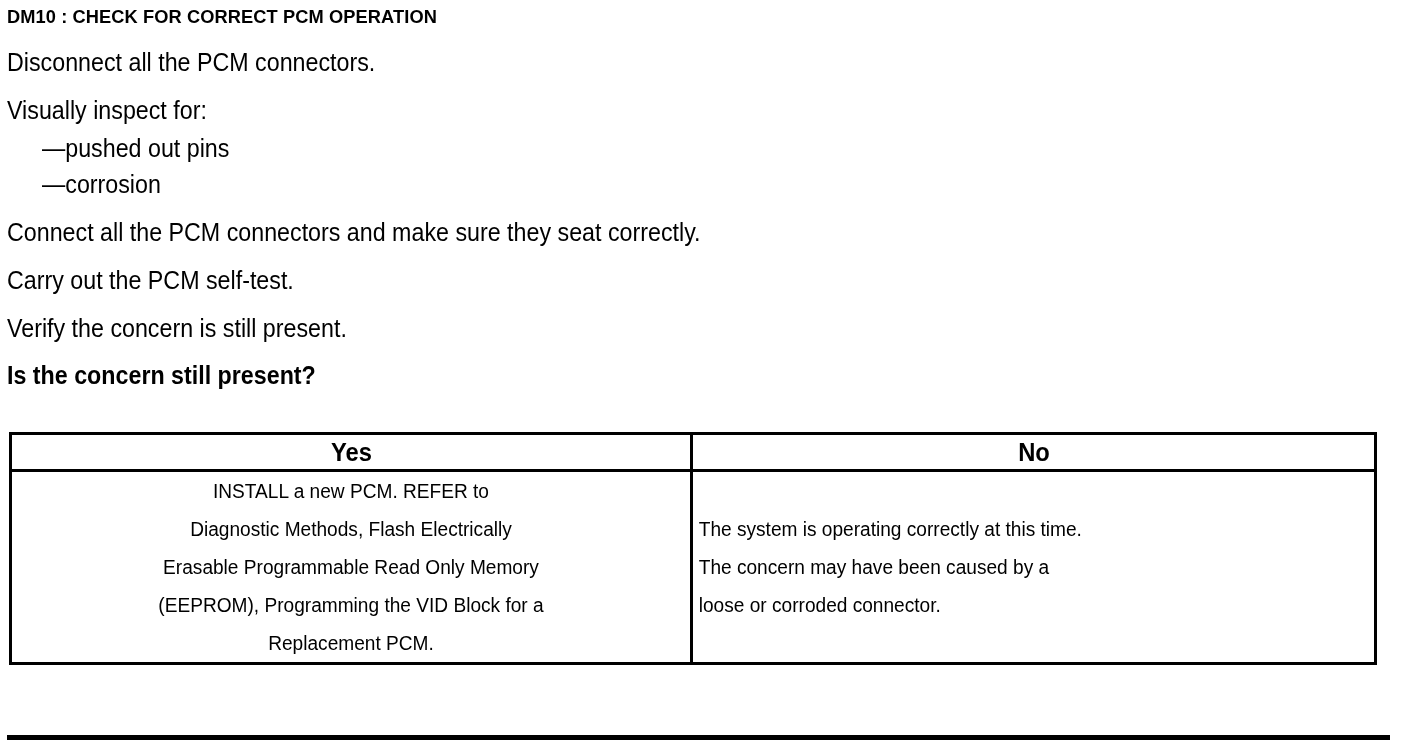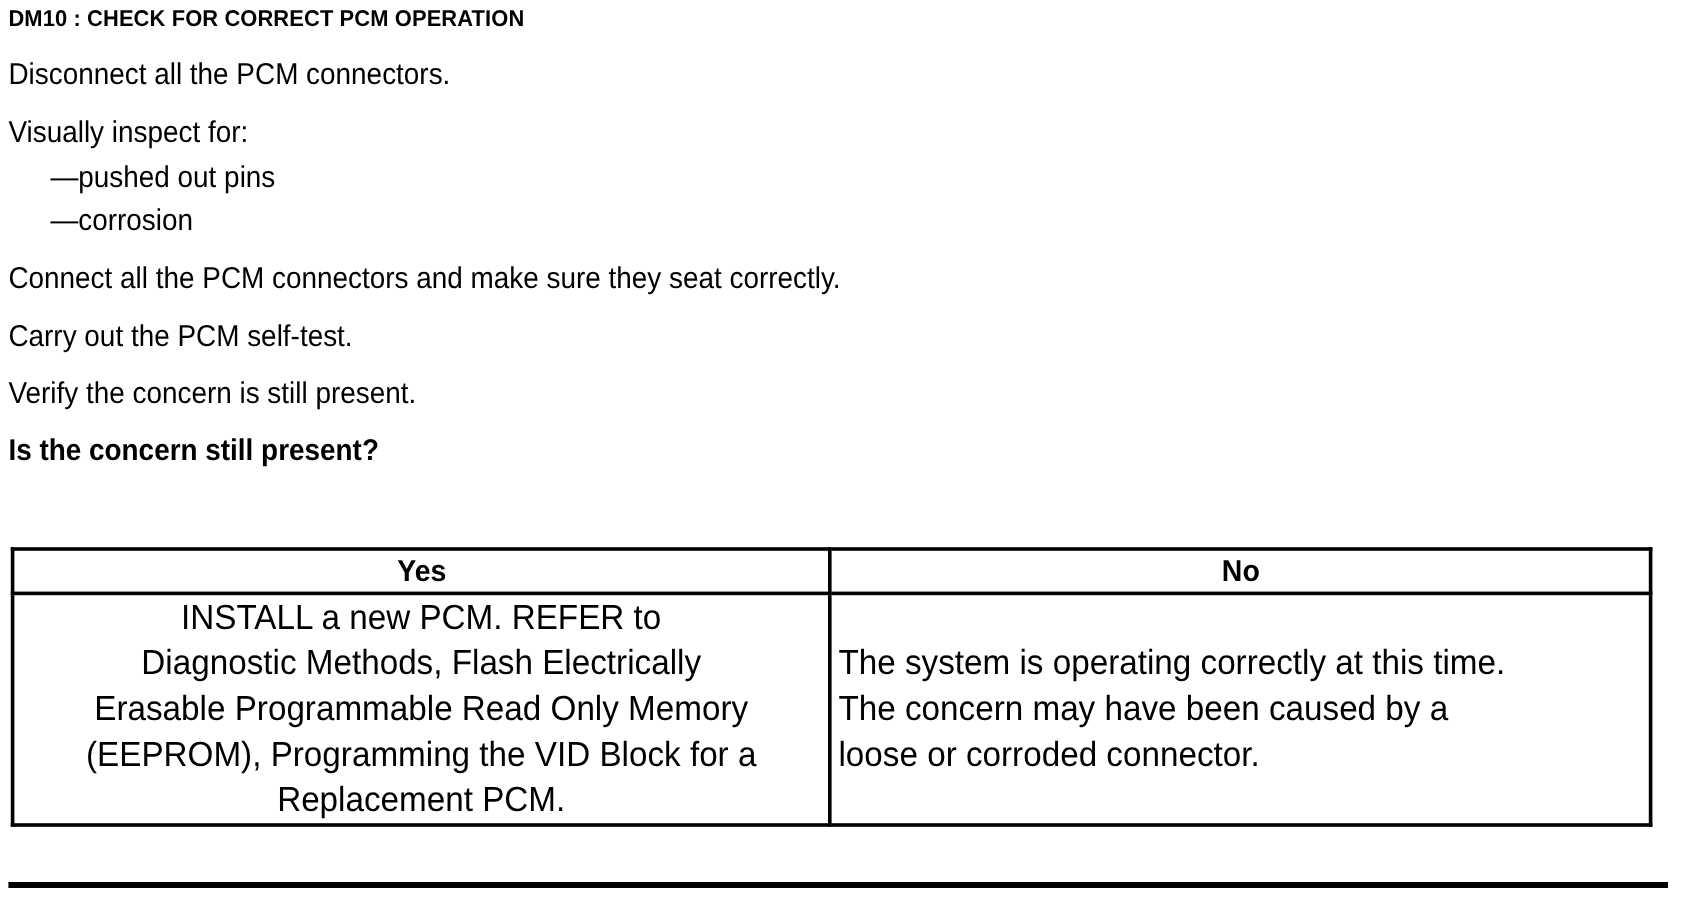--- a/index.html
+++ b/index.html
@@ -57,21 +57,21 @@
   .s-corrosion  { top: 172px; }
   .s-connect    { top: 220px; }
   .s-carryout   { top: 268px; }
   .s-verify     { top: 316px; }
   .s-question   { top: 363px; }
 
   
   .decision-table {
     position: absolute;
     left: 9px;
-    top: 456px;
+    top: 432px;
     width: 1365px;
     border-collapse: collapse;
     table-layout: fixed;
   }
   .decision-table td {
     border: 3px solid #000000;
     padding: 0;
     vertical-align: middle;
   }
   .col-yes { width: 681px; }
@@ -81,21 +81,21 @@
     height: 34px;
     text-align: center;
     font-size: 25px;
     font-weight: bold;
     line-height: 34px;
     transform: scaleX(0.95);
   }
 
   .body-cell {
     height: 186px;
-    font-size: 29px;
+    font-size: 20px;
     font-weight: normal;
     line-height: 38px;
   }
   .cell-yes-text {
     text-align: center;
     padding: 0 2px 0 2px;
     transform: scaleX(0.955);
   }
   .cell-no-text {
     text-align: left;

